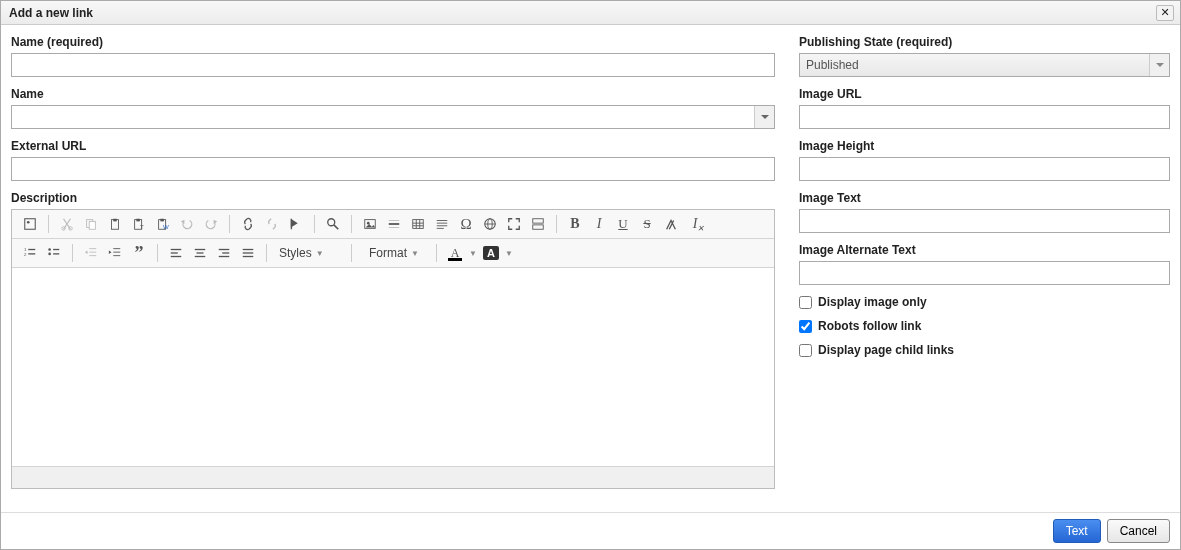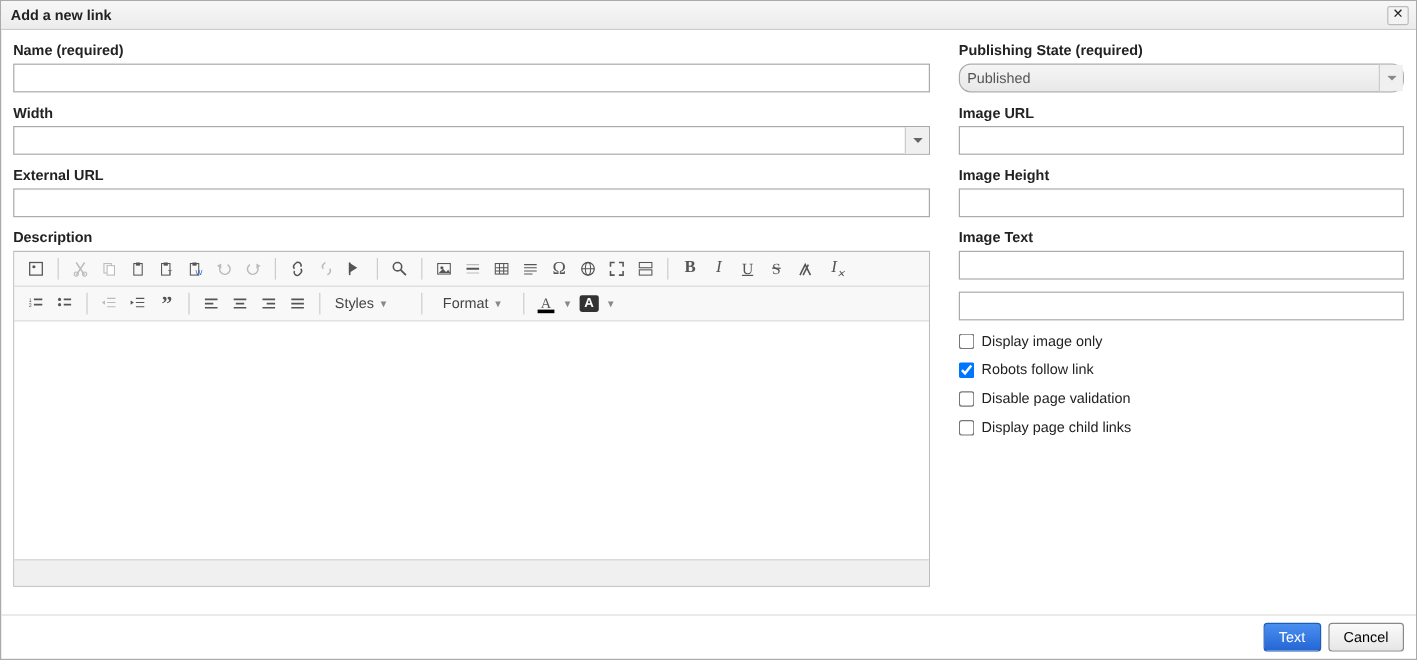--- a/index.html
+++ b/index.html
@@ -62,21 +62,21 @@
   height: 24px;
   border: 1px solid #aaa;
 }
 .select-wrap input {
   flex: 1;
   border: none;
   padding: 2px 6px;
   font-size: 12px;
   background: transparent;
 }
-.select-wrap.disabled { background: linear-gradient(#f5f5f5,#e8e8e8); border-radius: 10px; }
+.select-wrap.disabled { background: linear-gradient(#f5f5f5,#e8e8e8); }
 .select-wrap.disabled input { color: #555; }
 .select-arrow {
   width: 20px;
   border-left: 1px solid #ccc;
   display: flex; align-items: center; justify-content: center;
   background: #f0f0f0;
   cursor: pointer;
 }
 .select-arrow svg { width: 8px; height: 5px; }
 
@@ -135,21 +135,21 @@
 .editor-body { flex: 1; background: #fff; }
 .editor-footer { height: 22px; background: #f0f0f0; border-top: 1px solid #d4d4d4; }
 
 .checkbox-row {
   display: flex; align-items: center; gap: 6px;
   margin-bottom: 10px;
 }
 .checkbox-row input[type=checkbox] {
   width: 13px; height: 13px;
 }
-.checkbox-row label { font-weight: normal; font-size: 12px; }
+.checkbox-row label { font-weight: bold; font-size: 12px; }
 
 .footer {
   border-top: 1px solid #ddd;
   padding: 6px 10px;
   display: flex;
   justify-content: flex-end;
   gap: 6px;
 }
 .btn {
   height: 24px;
@@ -188,21 +188,21 @@
   <div class="body">
 
     <div class="col-left">
 
       <div class="form-row">
         <label class="form-label">Name (required)</label>
         <input class="text-input" value="" style="">
       </div>
 
       <div class="form-row">
-        <label class="form-label">Width</label>
+        <label class="form-label">Name</label>
         <div class="select-wrap">
           <input value="" style="">
           <div class="select-arrow">
             <svg viewBox="0 0 10 6">
                 <path d="M0 0 L5 5 L10 0 Z" fill="#666"></path>
               </svg>
           </div>
         </div>
       </div>
 
@@ -472,34 +472,31 @@
         <label class="form-label">Image Height</label>
         <input class="text-input" value="" style="">
       </div>
 
       <div class="form-row">
         <label class="form-label">Image Text</label>
         <input class="text-input" value="" style="">
       </div>
 
       <div class="form-row">
+        <label class="form-label">Image Alternate Text</label>
         <input class="text-input" value="" style="">
       </div>
 
       <div class="checkbox-row">
         <input type="checkbox" style="">
         <label>Display image only</label>
       </div>
       <div class="checkbox-row">
         <input type="checkbox" checked="" style="">
         <label>Robots follow link</label>
-      </div>
-      <div class="checkbox-row">
-        <input type="checkbox" style="">
-        <label>Disable page validation</label>
       </div>
       <div class="checkbox-row">
         <input type="checkbox" style="">
         <label>Display page child links</label>
       </div>
 
     </div>
   </div>
 
   <div class="footer">

